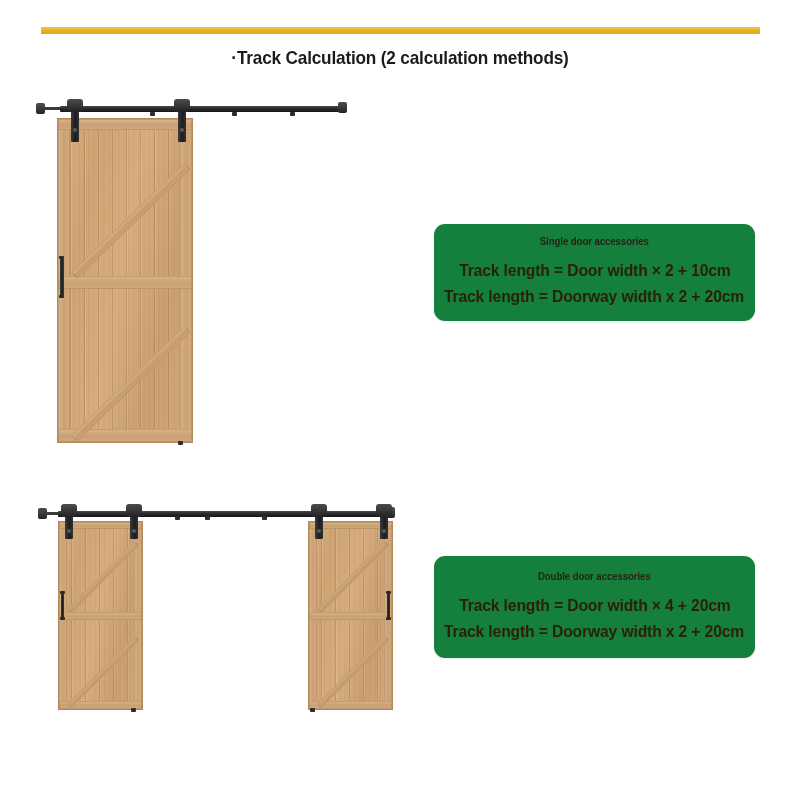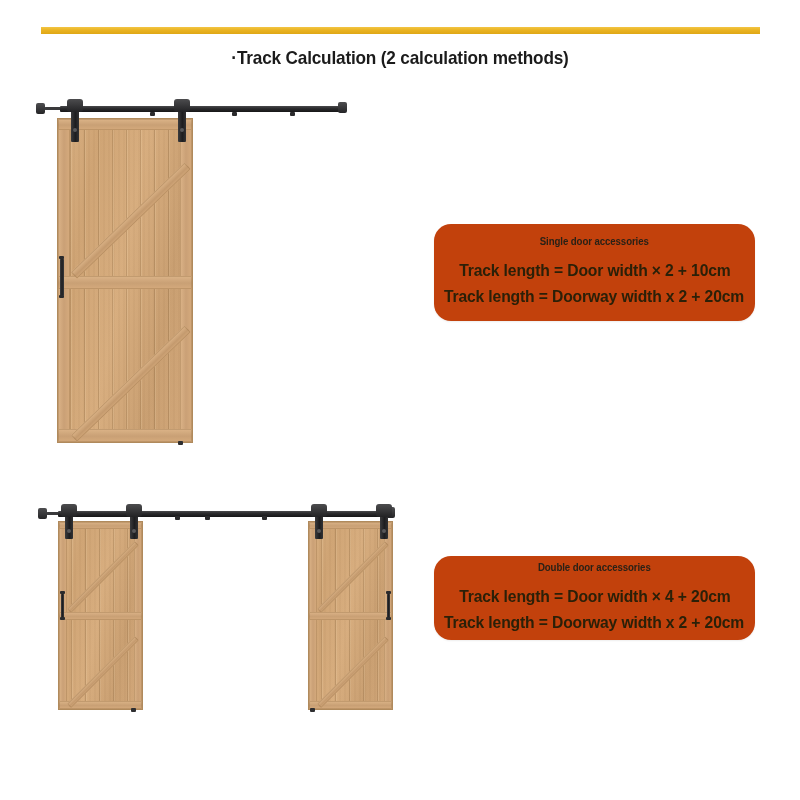--- a/index.html
+++ b/index.html
@@ -35,22 +35,22 @@
     letter-spacing: -0.2px;
     color: #1b1b1b;
     transform: scaleX(0.93);
     transform-origin: center top;
     white-space: nowrap;
   }
 
   
   .callout {
     position: absolute;
-    background: #c2410c;
-    border-radius: 17px;
+    background: #15803d;
+    border-radius: 11px;
     box-shadow: 0 1px 2px rgba(0,0,0,0.07);
     display: flex;
     flex-direction: column;
     align-items: center;
     justify-content: center;
   }
   .callout .cap {
     font-family: "Liberation Sans Narrow", "Liberation Sans", sans-serif;
     font-size: 10.5px;
     font-weight: 700;
@@ -64,21 +64,21 @@
     font-family: "Liberation Sans Narrow", "Liberation Sans", sans-serif;
     font-size: 16.5px;
     font-weight: 700;
     color: #2b2008;
     transform: scaleX(0.95);
     letter-spacing: -0.15px;
     line-height: 1.55;
     white-space: nowrap;
   }
   #callout-single { left: 434px; top: 224px; width: 321px; height: 97px; }
-  #callout-double { left: 434px; top: 556px; width: 321px; height: 84px; }
+  #callout-double { left: 434px; top: 556px; width: 321px; height: 102px; }
 
   
   .assembly { position: absolute; }
 
   
   .rail {
     position: absolute;
     height: 6px;
     background: linear-gradient(180deg,#4a4a4c 0%,#2d2d2f 38%,#161617 100%);
     border-radius: 1px;

